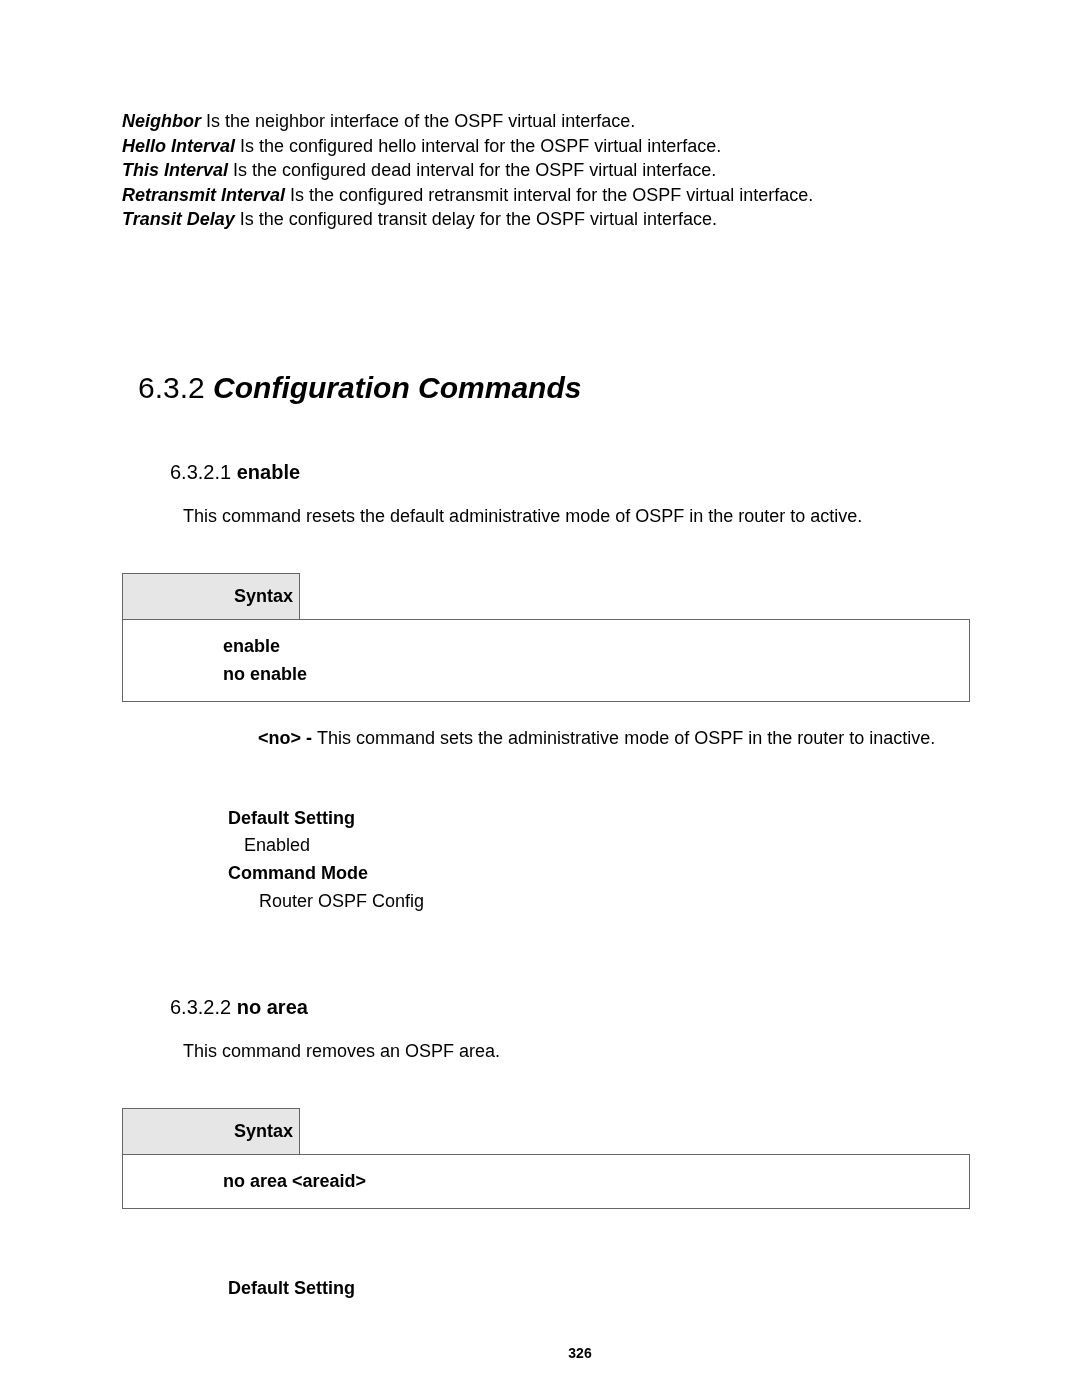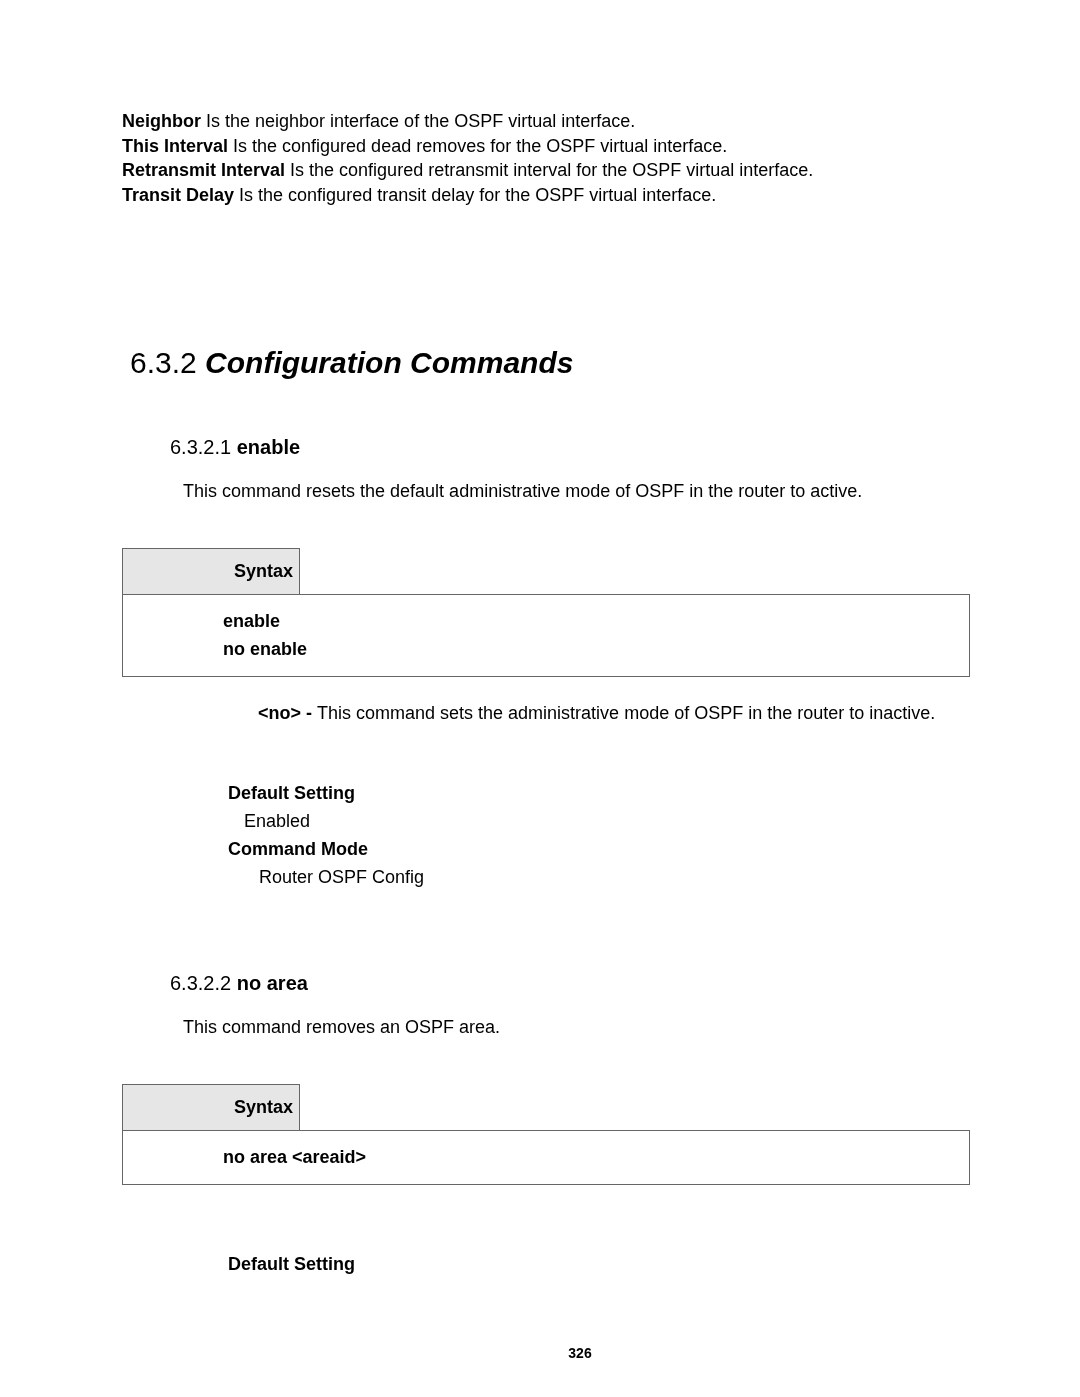--- a/index.html
+++ b/index.html
@@ -16,24 +16,25 @@
     box-sizing: border-box;
     padding: 110px 110px 60px 122px;
   }
   .def-list p {
     margin: 0 0 2px 0;
     font-size: 18px;
     line-height: 1.25;
   }
   .def-list b {
     font-weight: bold;
+    font-style: italic;
   }
   .section-heading {
     font-size: 30px;
-    margin: 140px 0 0 8px;
+    margin: 140px 0 0 16px;
     font-weight: normal;
   }
   .section-heading .num {
     font-weight: normal;
   }
   .section-heading .title {
     font-style: italic;
     font-weight: bold;
   }
   .subheading {
@@ -114,21 +115,22 @@
     padding-left: 40px;
   }
 </style>
 </head>
 <body>
 
 <div class="page">
 
   <div class="def-list">
     <p><b>Neighbor</b><span> Is the neighbor interface of the OSPF virtual interface.</span></p>
-    <p><b>This Interval</b><span> Is the configured dead removes for the OSPF virtual interface.</span></p>
+    <p><b>Hello Interval</b><span> Is the configured hello interval for the OSPF virtual interface.</span></p>
+    <p><b>This Interval</b><span> Is the configured dead interval for the OSPF virtual interface.</span></p>
     <p><b>Retransmit Interval</b><span> Is the configured retransmit interval for the OSPF virtual interface.</span></p>
     <p><b>Transit Delay</b><span> Is the configured transit delay for the OSPF virtual interface.</span></p>
   </div>
 
   <h2 class="section-heading">
     <span class="num">6.3.2</span>
     <span class="title">Configuration Commands</span>
   </h2>
 
   <div class="subheading">

